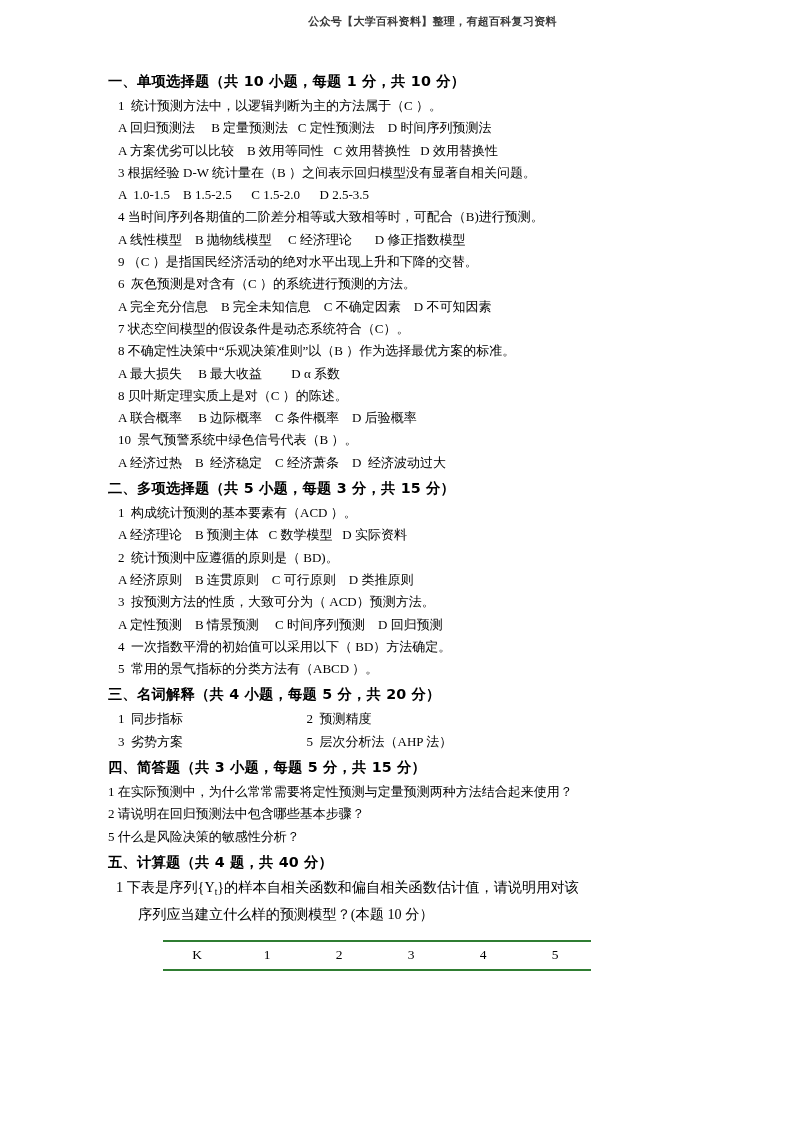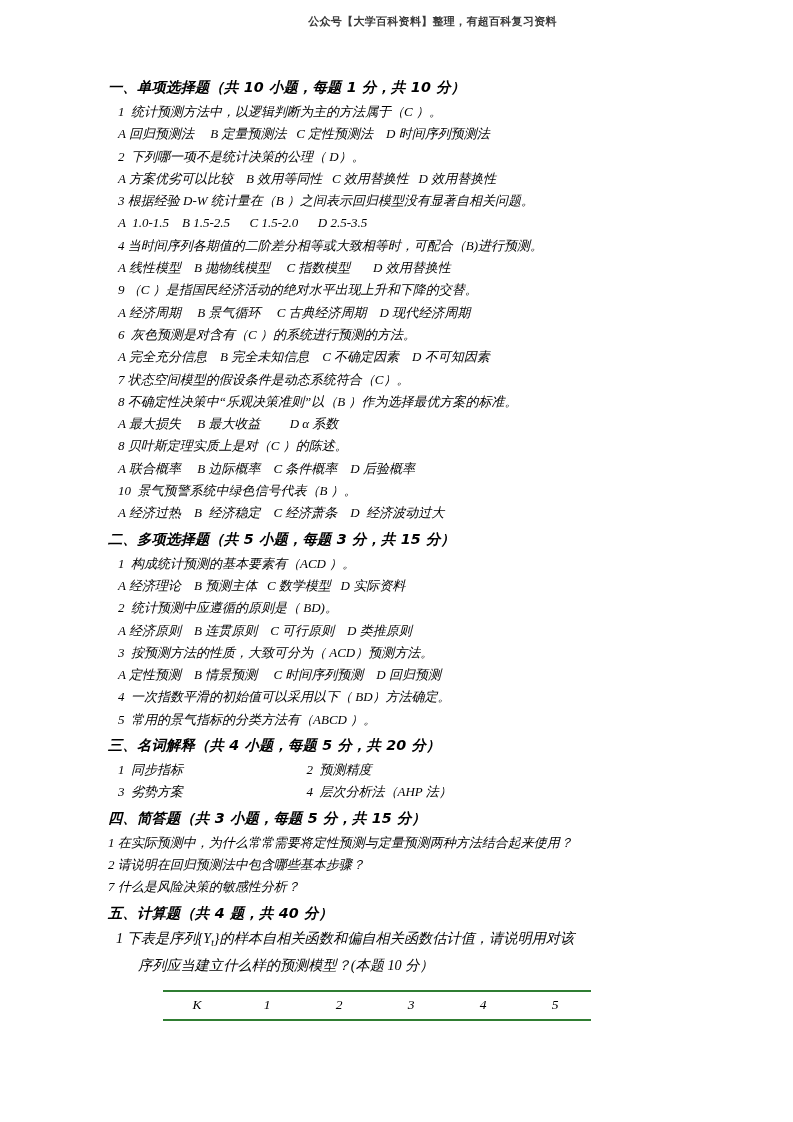--- a/index.html
+++ b/index.html
@@ -27,24 +27,23 @@
     text-align: center;
     font-family: "DejaVu Sans", "Liberation Sans", sans-serif;
     font-size: 11px;
     font-weight: bold;
     color: #3a3a3a;
     letter-spacing: 0.3px;
     margin-left: 28px;
   }
   .doc-body {
     position: absolute;
-    top: 78px;
+    top: 72px;
     left: 108px;
     width: 600px;
-    font-style: italic;
   }
   .sec-head {
     font-family: "DejaVu Sans", "Liberation Sans", sans-serif;
     font-weight: bold;
     font-size: 14.3px;
     margin: 5px 0 4px 0;
     letter-spacing: 0.2px;
   }
   .line {
     font-size: 13px;
@@ -91,28 +90,26 @@
 
 <div class="page">
 
   <div class="watermark">公众号【大学百科资料】整理，有超百科复习资料</div>
 
   <div class="doc-body">
 
     <div class="sec-head first">一、单项选择题（共 10 小题，每题 1 分，共 10 分）</div>
     <p class="line ind1">1  统计预测方法中，以逻辑判断为主的方法属于（C ）。</p>
     <p class="line ind1">A 回归预测法     B 定量预测法   C 定性预测法    D 时间序列预测法</p>
-    <p class="line ind1">2  下列哪一项不是统计决策的公理（ D）。</p>
     <p class="line ind1">A 方案优劣可以比较    B 效用等同性   C 效用替换性   D 效用替换性</p>
     <p class="line ind1">3 根据经验 D-W 统计量在（B ）之间表示回归模型没有显著自相关问题。</p>
     <p class="line ind1">A  1.0-1.5    B 1.5-2.5      C 1.5-2.0      D 2.5-3.5</p>
     <p class="line ind1">4 当时间序列各期值的二阶差分相等或大致相等时，可配合（B)进行预测。</p>
-    <p class="line ind1">A 线性模型    B 抛物线模型     C 指数模型       D 效用替换性</p>
+    <p class="line ind1">A 线性模型    B 抛物线模型     C 经济理论       D 修正指数模型</p>
     <p class="line ind1">9 （C ）是指国民经济活动的绝对水平出现上升和下降的交替。</p>
-    <p class="line ind1">A 经济周期     B 景气循环     C 古典经济周期    D 现代经济周期</p>
     <p class="line ind1">6  灰色预测是对含有（C ）的系统进行预测的方法。</p>
     <p class="line ind1">A 完全充分信息    B 完全未知信息    C 不确定因素    D 不可知因素</p>
     <p class="line ind1">7 状态空间模型的假设条件是动态系统符合（C）。</p>
     <p class="line ind1">8 不确定性决策中“乐观决策准则”以（B ）作为选择最优方案的标准。</p>
     <p class="line ind1">A 最大损失     B 最大收益         D α 系数</p>
     <p class="line ind1">8 贝叶斯定理实质上是对（C ）的陈述。</p>
     <p class="line ind1">A 联合概率     B 边际概率    C 条件概率    D 后验概率</p>
     <p class="line ind1">10  景气预警系统中绿色信号代表（B ）。</p>
     <p class="line ind1">A 经济过热    B  经济稳定    C 经济萧条    D  经济波动过大</p>
 
@@ -121,26 +118,26 @@
     <p class="line ind1">A 经济理论    B 预测主体   C 数学模型   D 实际资料</p>
     <p class="line ind1">2  统计预测中应遵循的原则是（ BD)。</p>
     <p class="line ind1">A 经济原则    B 连贯原则    C 可行原则    D 类推原则</p>
     <p class="line ind1">3  按预测方法的性质，大致可分为（ ACD）预测方法。</p>
     <p class="line ind1">A 定性预测    B 情景预测     C 时间序列预测    D 回归预测</p>
     <p class="line ind1">4  一次指数平滑的初始值可以采用以下（ BD）方法确定。</p>
     <p class="line ind1">5  常用的景气指标的分类方法有（ABCD ）。</p>
 
     <div class="sec-head">三、名词解释（共 4 小题，每题 5 分，共 20 分）</div>
     <p class="line ind1">1  同步指标                                      2  预测精度</p>
-    <p class="line ind1">3  劣势方案                                      4  层次分析法（AHP 法）</p>
+    <p class="line ind1">3  劣势方案                                      5  层次分析法（AHP 法）</p>
 
     <div class="sec-head">四、简答题（共 3 小题，每题 5 分，共 15 分）</div>
     <p class="line ind0">1 在实际预测中，为什么常常需要将定性预测与定量预测两种方法结合起来使用？</p>
     <p class="line ind0">2 请说明在回归预测法中包含哪些基本步骤？</p>
-    <p class="line ind0">7 什么是风险决策的敏感性分析？</p>
+    <p class="line ind0">5 什么是风险决策的敏感性分析？</p>
 
     <div class="sec-head">五、计算题（共 4 题，共 40 分）</div>
     <div class="q-wrap">
       <span>1  下表是序列{Y</span><span class="sub">t</span><span>}的样本自相关函数和偏自相关函数估计值，请说明用对该</span>
       <div class="q-cont">序列应当建立什么样的预测模型？(本题 10 分）</div>
     </div>
 
     <table class="tbl">
       <tbody>
           <tr class="head-row">

